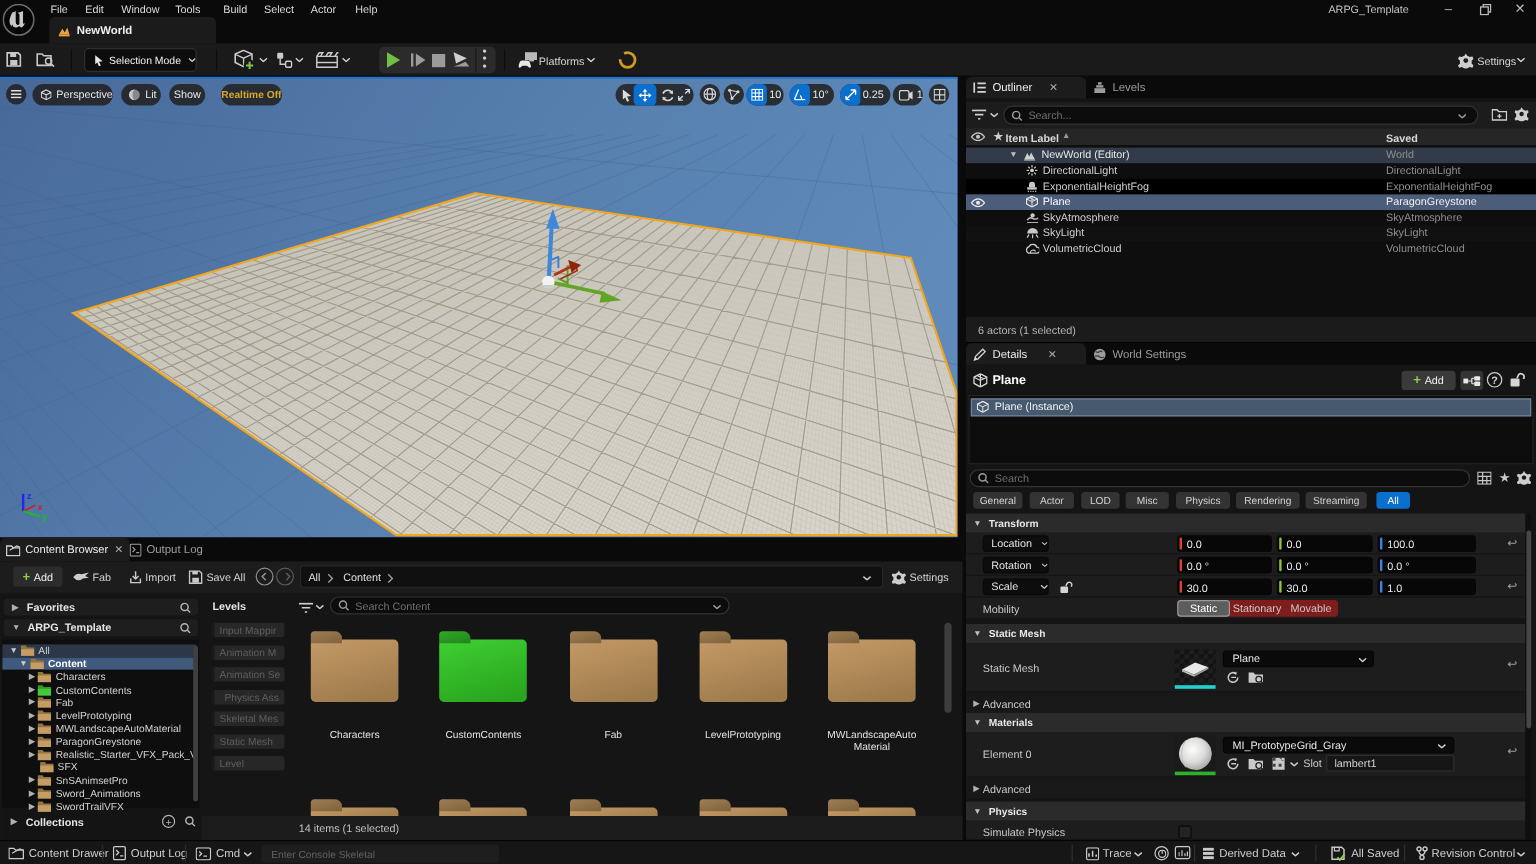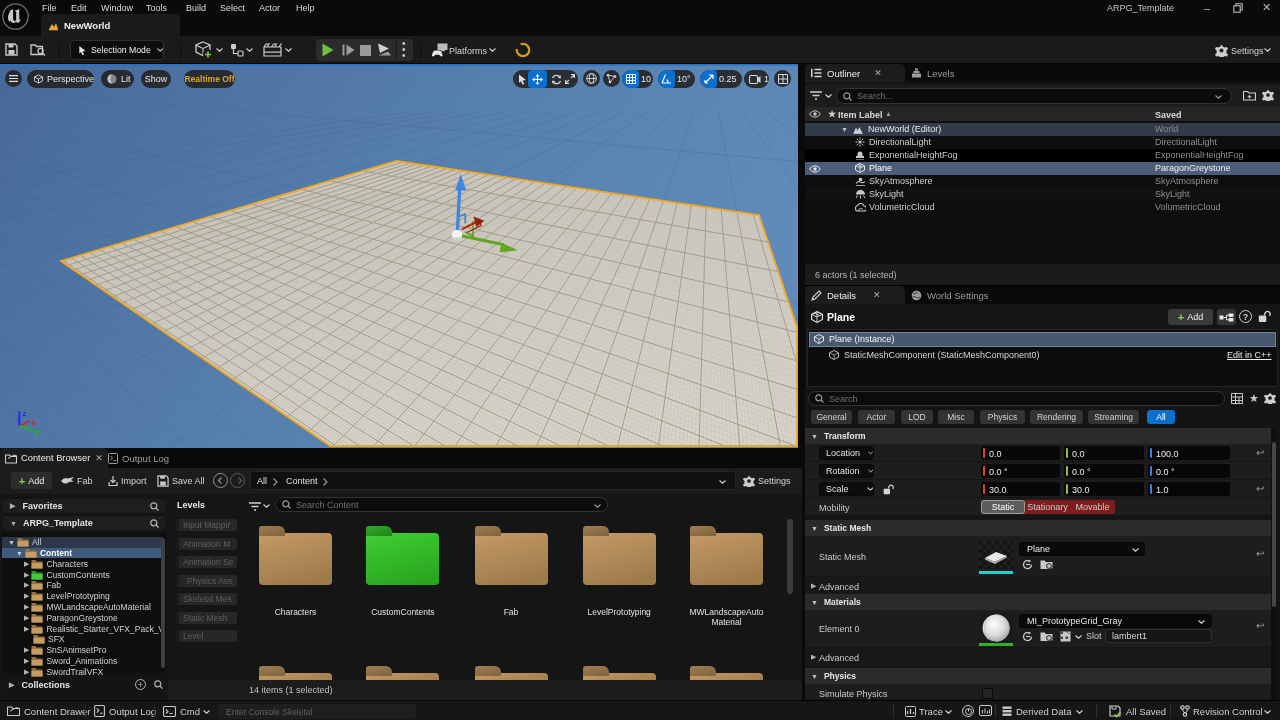--- a/index.html
+++ b/index.html
@@ -482,28 +482,20 @@
  </div>
 
  <div class="abs" style="left:2px;top:264.5px;width:471px;height:58px;background:#0d0d0d;border:1px solid #242424">
    <div class="abs" style="left:1px;top:2px;width:467px;height:15px;background:#47596f;border:1px solid #728399;display:flex;align-items:center;color:#f2f2f2">
      <svg style="margin-left:4px" width="10" height="10" viewBox="0 0 10 10">
           <path d="M5 0.5 L9.5 2.8 L9.5 7 L5 9.5 L0.5 7 L0.5 2.8 Z" fill="none" stroke="#e8e8e8"></path>
           <path d="M0.5 2.8 L5 5 L9.5 2.8 M5 5 V9.5" stroke="#e8e8e8" stroke-width="0.8" fill="none"></path>
         </svg>
      <span style="margin-left:5px">Plane (Instance)</span>
    </div>
-   <div class="abs" style="left:1px;top:18px;width:467px;height:15px;display:flex;align-items:center;color:#d2d2d2">
-     <svg style="margin-left:20px" width="10" height="10" viewBox="0 0 10 10">
-          <path d="M5 0.5 L9.5 2.8 L9.5 7 L5 9.5 L0.5 7 L0.5 2.8 Z" fill="none" stroke="#b5b5b5"></path>
-          <path d="M0.5 2.8 L5 5 L9.5 2.8 M5 5 V9.5" stroke="#b5b5b5" stroke-width="0.8" fill="none"></path>
-        </svg>
-     <span style="margin-left:5px">StaticMeshComponent (StaticMeshComponent0)</span>
-     <span style="position:absolute;left:418px;text-decoration:underline;color:#e8e8e8;white-space:nowrap">Edit in C++</span>
-   </div>
  </div>
 
  <div class="srch" style="left:3px;top:327px;width:417px;height:15px">
    <svg style="margin-left:6px" width="9" height="9" viewBox="0 0 9 9">
         <circle cx="3.8" cy="3.8" r="3" fill="none" stroke="#9a9a9a" stroke-width="1.2"></circle>
         <path d="M6 6 L8.5 8.5" stroke="#9a9a9a" stroke-width="1.2"></path>
       </svg>
    <span style="margin-left:5px">Search</span>
  </div>
  <svg class="abs" style="left:426px;top:329px" width="12" height="11" viewBox="0 0 12 11">

